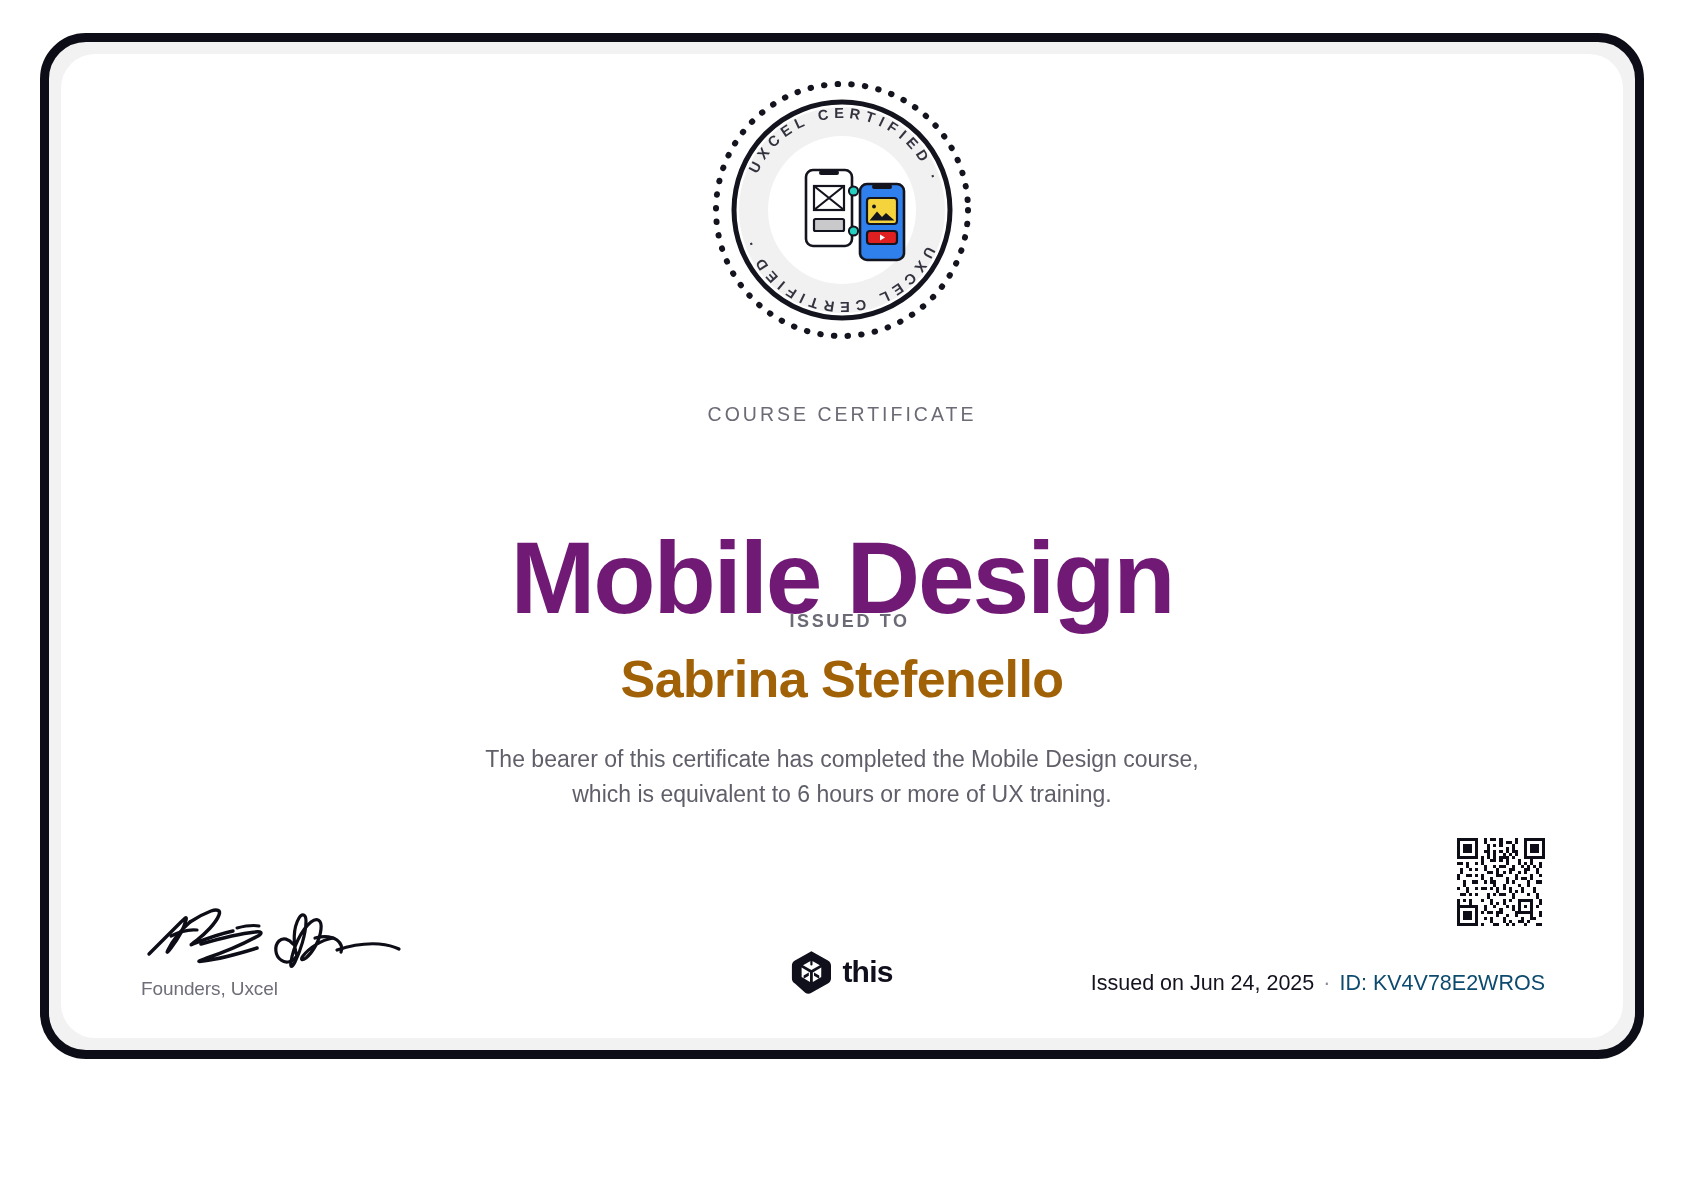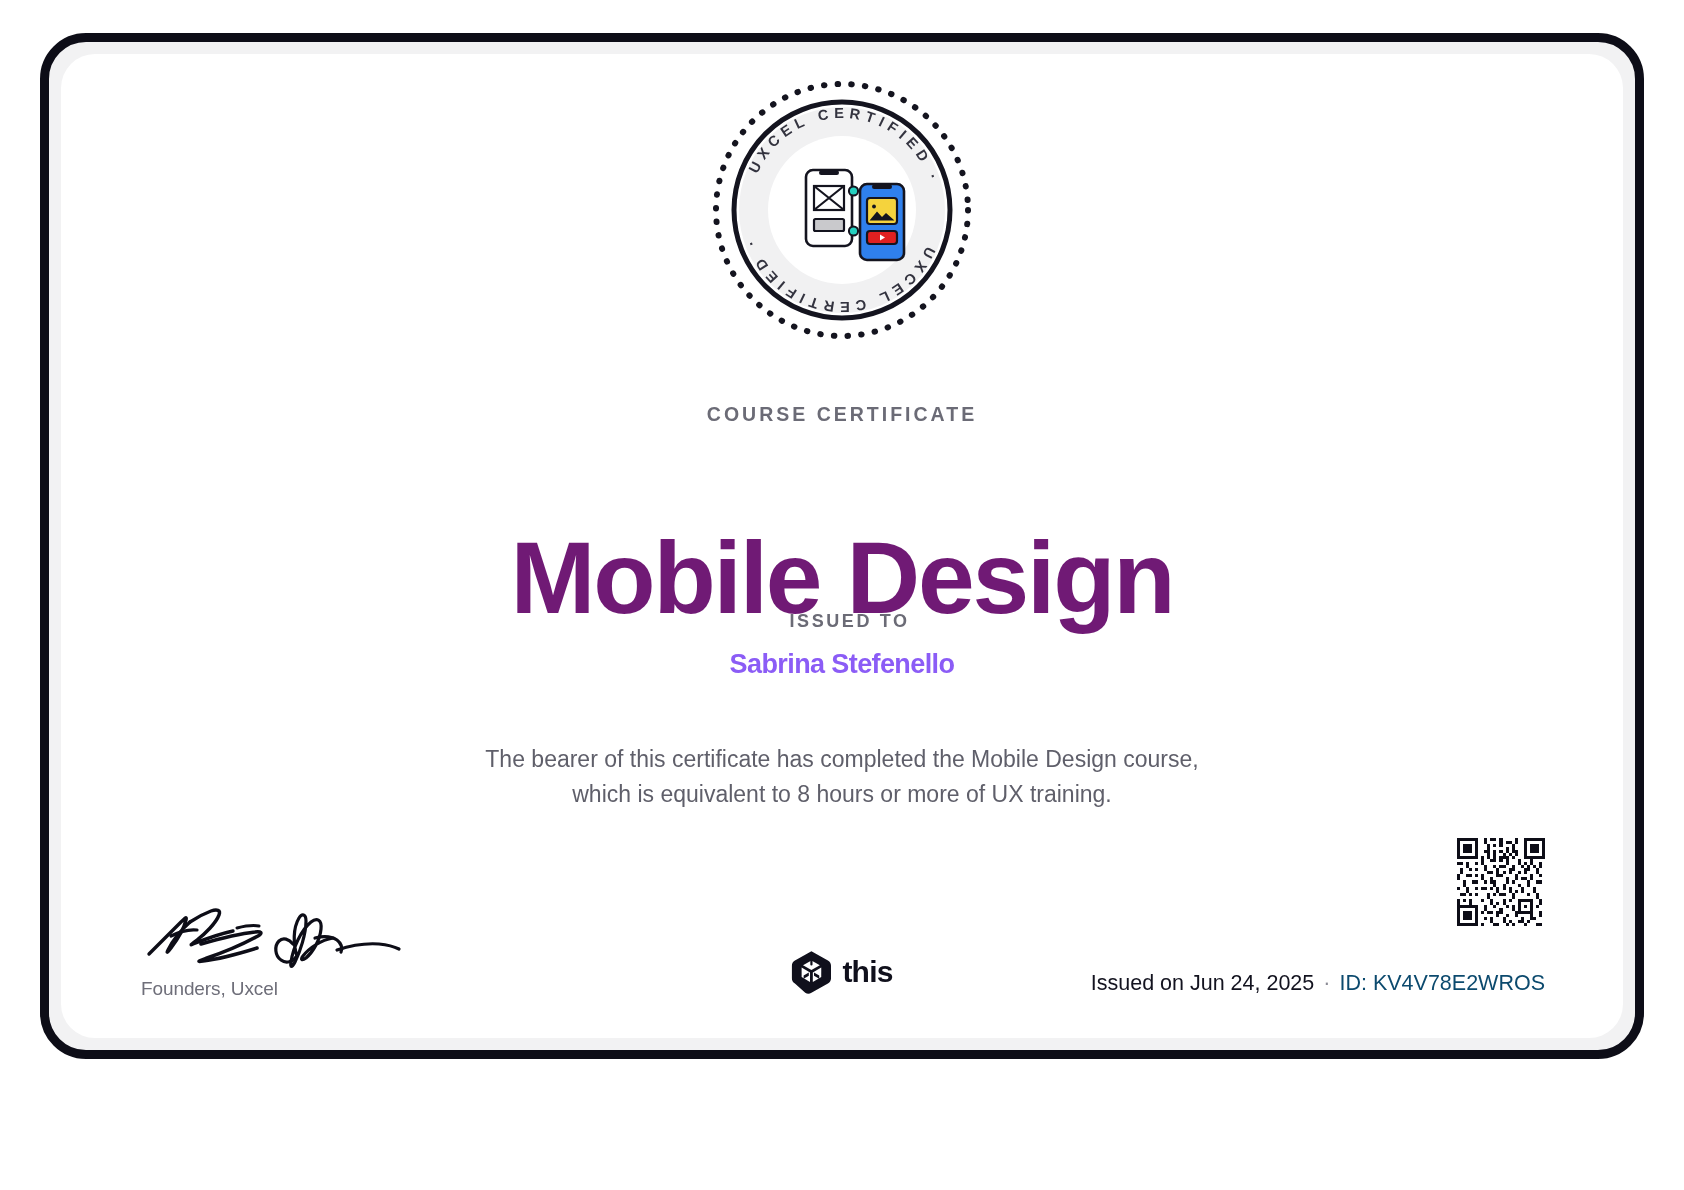--- a/index.html
+++ b/index.html
@@ -50,21 +50,21 @@
   }
   .badge-svg { display: block; width: 272px; height: 272px; }
 
   
   .eyebrow {
     position: absolute;
     left: 0; right: 0;
     top: 349px;
     text-align: center;
     font-size: 19.5px;
-    font-weight: bold;
+    font-weight: normal;
     letter-spacing: 3.0px;
     color: #6b6b76;
   }
   .course-title {
     position: absolute;
     left: 0; right: 0;
     top: 400px;
     text-align: center;
     font-size: 102px;
     font-weight: bold;
@@ -81,24 +81,24 @@
     font-size: 18px;
     font-weight: bold;
     letter-spacing: 2.6px;
     color: #6b6b76;
   }
   .recipient-name {
     position: absolute;
     left: 0; right: 0;
     top: 595px;
     text-align: center;
-    font-size: 27px;
+    font-size: 52px;
     font-weight: bold;
     letter-spacing: -0.6px;
-    color: #8b5cf6;
+    color: #a16207;
   }
   .description {
     position: absolute;
     left: 50%;
     top: 688px;
     transform: translateX(-50%);
     width: 900px;
     text-align: center;
     font-size: 23px;
     line-height: 1.52;
@@ -228,21 +228,21 @@
     <div class="eyebrow">COURSE CERTIFICATE</div>
 
     <h1 class="course-title">Mobile Design</h1>
 
     <div class="issued-to-label">ISSUED TO</div>
 
     <div class="recipient-name">Sabrina Stefenello</div>
 
     <div class="description">
       <div>The bearer of this certificate has completed the Mobile Design course,</div>
-      <div>which is equivalent to 8 hours or more of UX training.</div>
+      <div>which is equivalent to 6 hours or more of UX training.</div>
     </div>
 
     <div class="footer">
 
       <div class="sign-block">
         <div class="signatures">
           <svg width="300" height="92" viewBox="0 0 300 92">
             <g fill="none" stroke="#0d0d17" stroke-linecap="round" stroke-linejoin="round">
 
               <path stroke-width="3.4" d="M8,72 C18,62 30,50 40,40 C44,36 46,34 45,38 C43,46 36,58 30,66 C27,70 25,72 27,68 C31,60 40,48 49,40"></path>

